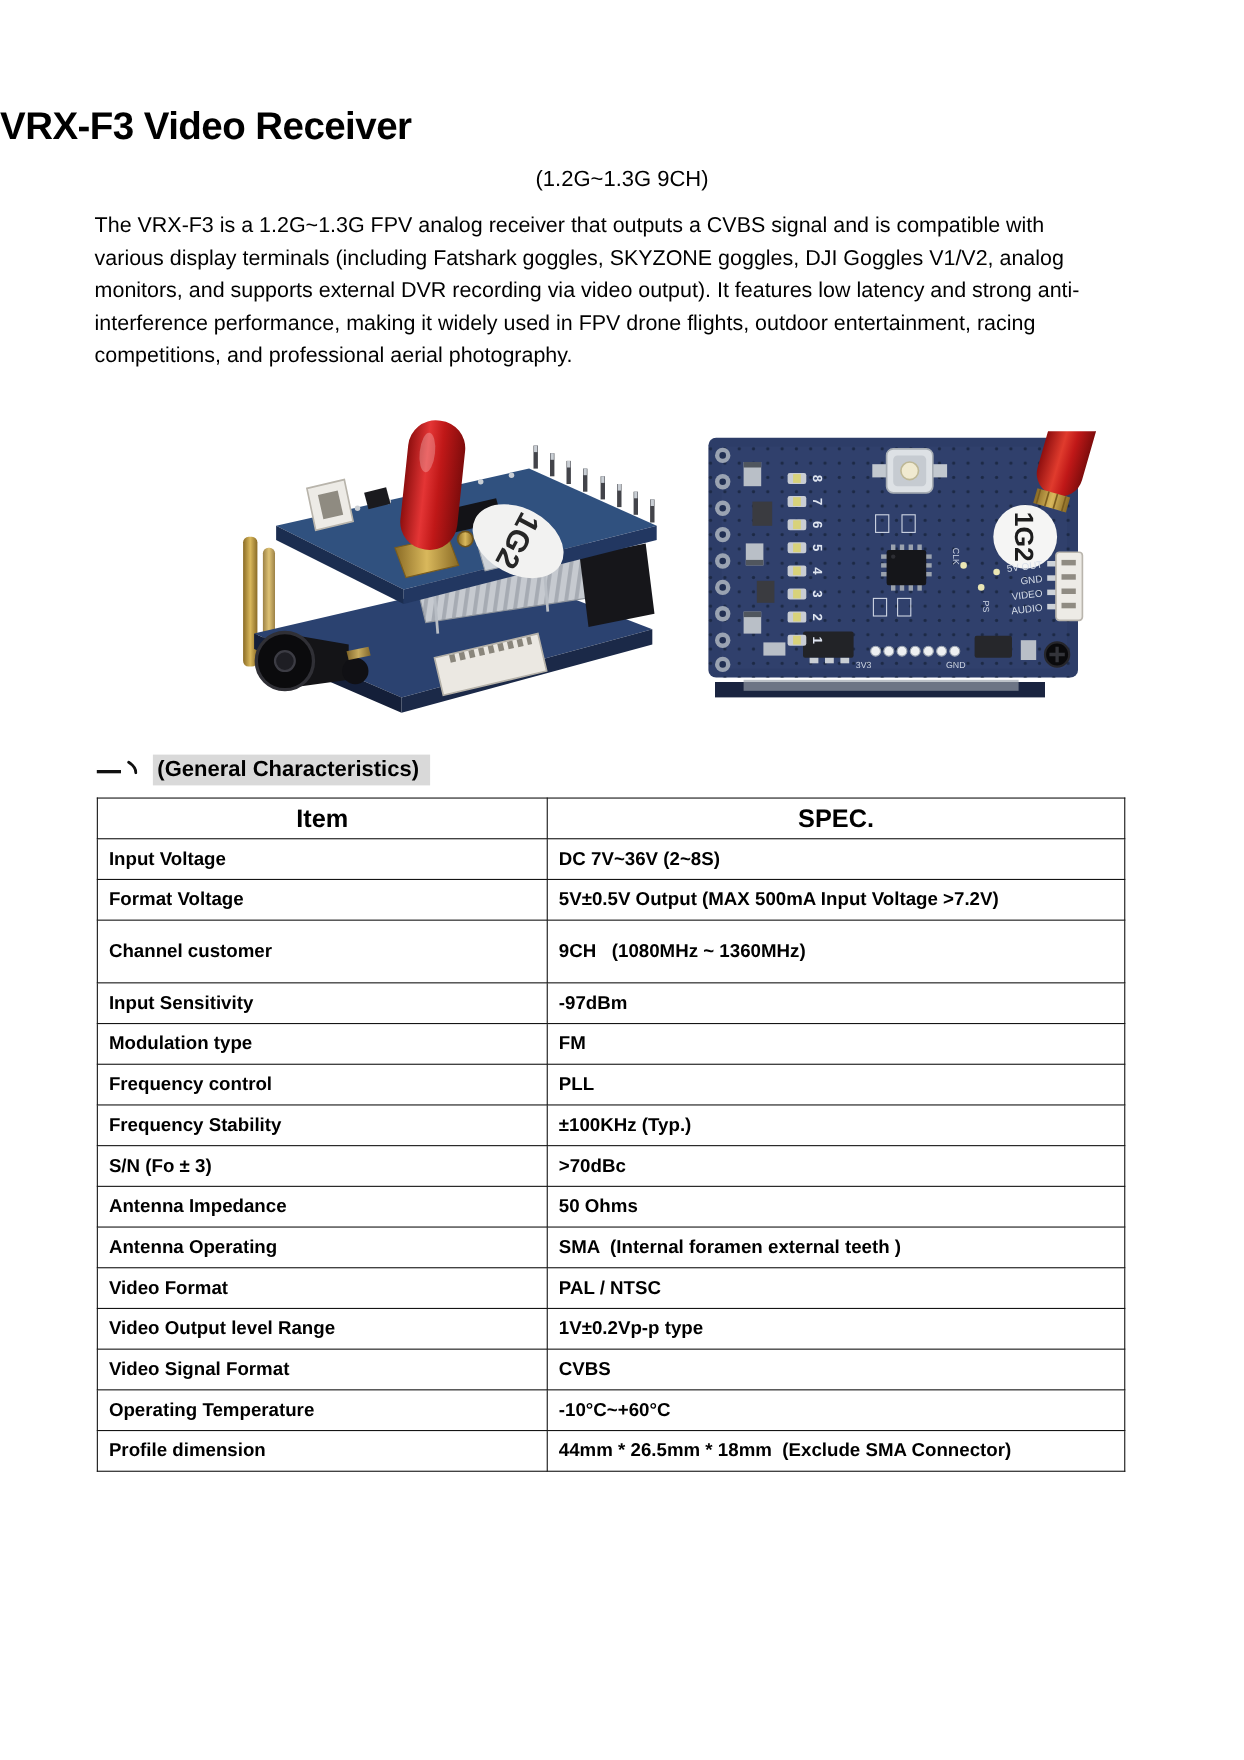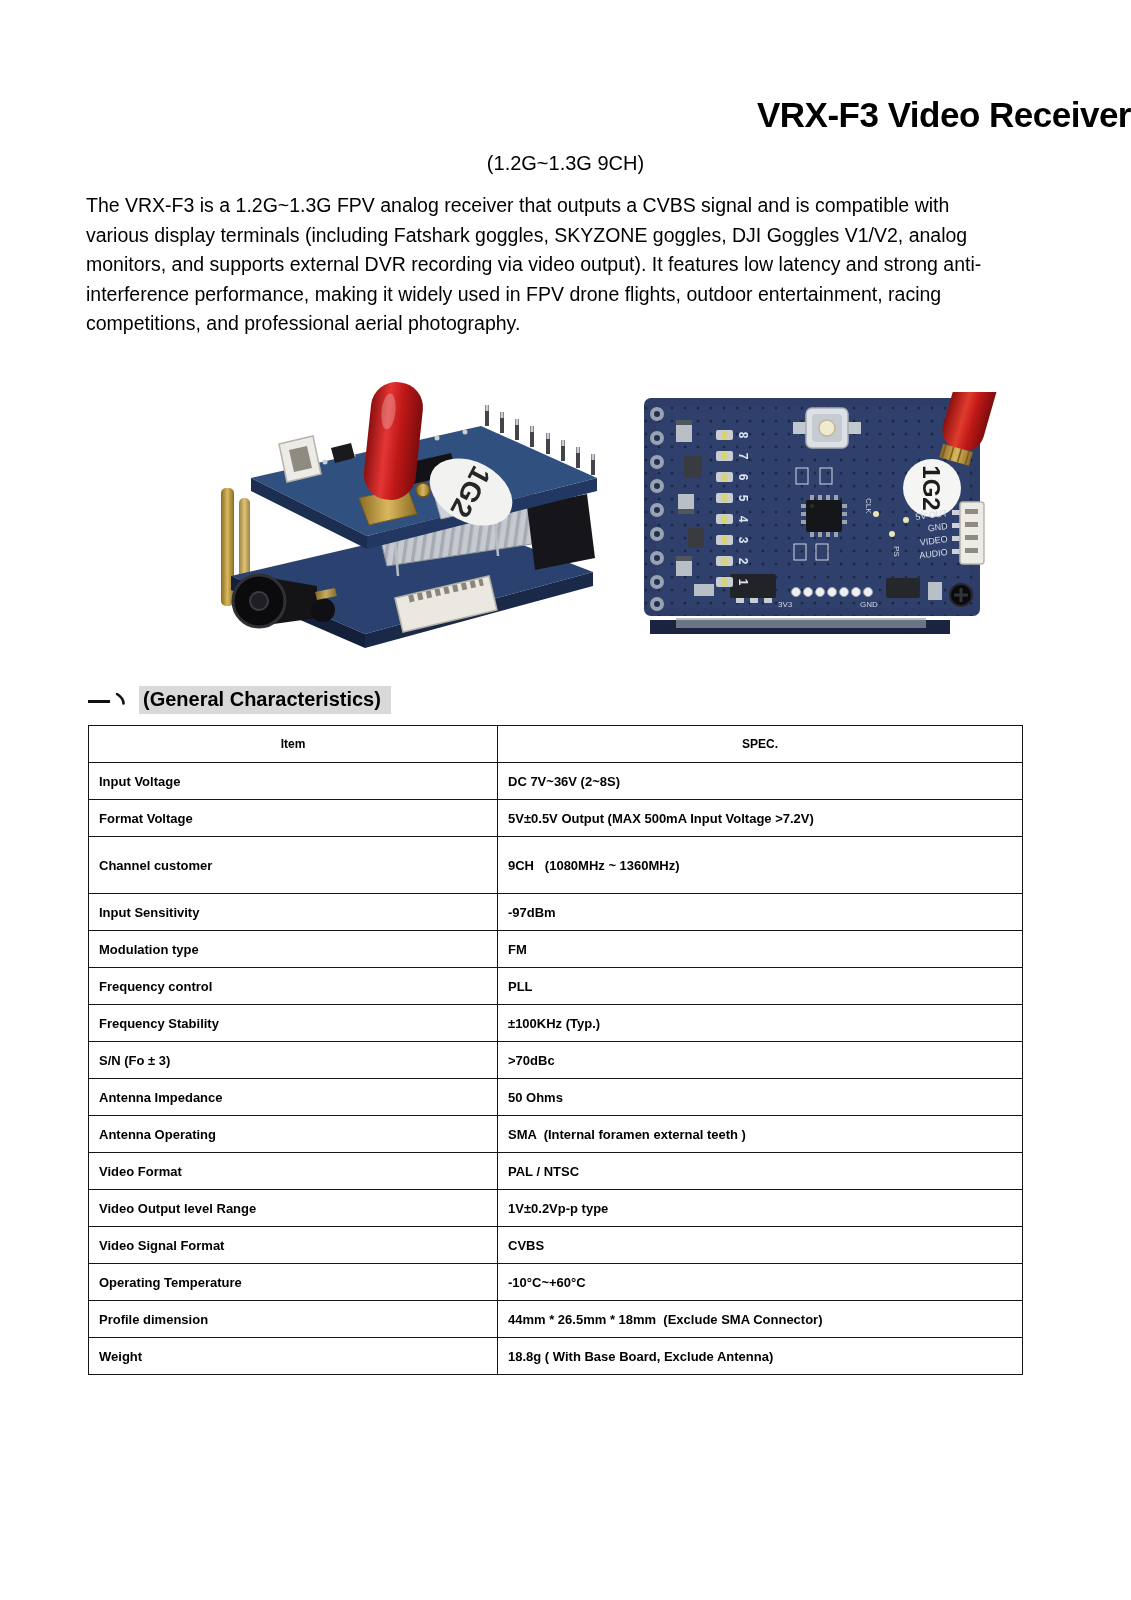--- a/index.html
+++ b/index.html
@@ -1,21 +1,21 @@
 <!DOCTYPE html>
 <html><head>
 <meta charset="utf-8">
 <style>
   html, body { margin: 0; padding: 0; background: #ffffff; }
   body { width: 1131px; height: 1600px; overflow: hidden; font-family: "Liberation Sans", sans-serif; color: #000; }
   .page { position: relative; width: 1131px; height: 1600px; background: #fff; }
 
   .title {
     position: absolute; top: 72px; left: 0; width: 100%;
-    text-align: right; font-size: 35px; font-weight: bold; letter-spacing: -0.5px;
+    text-align: left; font-size: 35px; font-weight: bold; letter-spacing: -0.5px;
   }
   .subtitle {
     position: absolute; top: 152px; left: 0; width: 100%;
     text-align: center; font-size: 20px; font-weight: normal;
   }
   .desc {
     position: absolute; top: 191px; left: 86px; width: 924px;
     font-size: 19.5px; line-height: 29.6px; margin: 0; text-align: left;
   }
 
@@ -34,22 +34,22 @@
 
   table.spec {
     position: absolute; top: 725px; left: 88px; width: 934px;
     border-collapse: collapse; table-layout: fixed;
   }
   table.spec col.c-item { width: 409px; }
   table.spec col.c-spec { width: 525px; }
   table.spec th, table.spec td {
     border: 1.5px solid #151515; font-weight: bold; vertical-align: middle;
   }
-  table.spec th { height: 36px; font-size: 12px; text-align: center; padding: 0; }
-  table.spec td { font-size: 13px; padding: 2px 6px 2px 10px; white-space: pre-wrap; }
+  table.spec th { height: 36px; font-size: 23px; text-align: center; padding: 0; }
+  table.spec td { font-size: 17px; padding: 2px 6px 2px 10px; white-space: pre-wrap; }
   table.spec tbody tr { height: 37px; }
   table.spec tbody tr:nth-child(3) { height: 57px; }
 </style>
 </head>
 <body>
 
 <div class="page">
 
   <h1 class="title">VRX-F3 Video Receiver</h1>
   <div class="subtitle">(1.2G~1.3G 9CH)</div>
@@ -436,20 +436,16 @@
           <td>CVBS</td>
         </tr>
         <tr>
           <td>Operating Temperature</td>
           <td>-10°C~+60°C</td>
         </tr>
         <tr>
           <td>Profile dimension</td>
           <td>44mm * 26.5mm * 18mm  (Exclude SMA Connector)</td>
         </tr>
-        <tr>
-          <td>Weight</td>
-          <td>18.8g ( With Base Board, Exclude Antenna)</td>
-        </tr>
       </tbody>
   </table>
 
 </div>
 
 </body></html>

